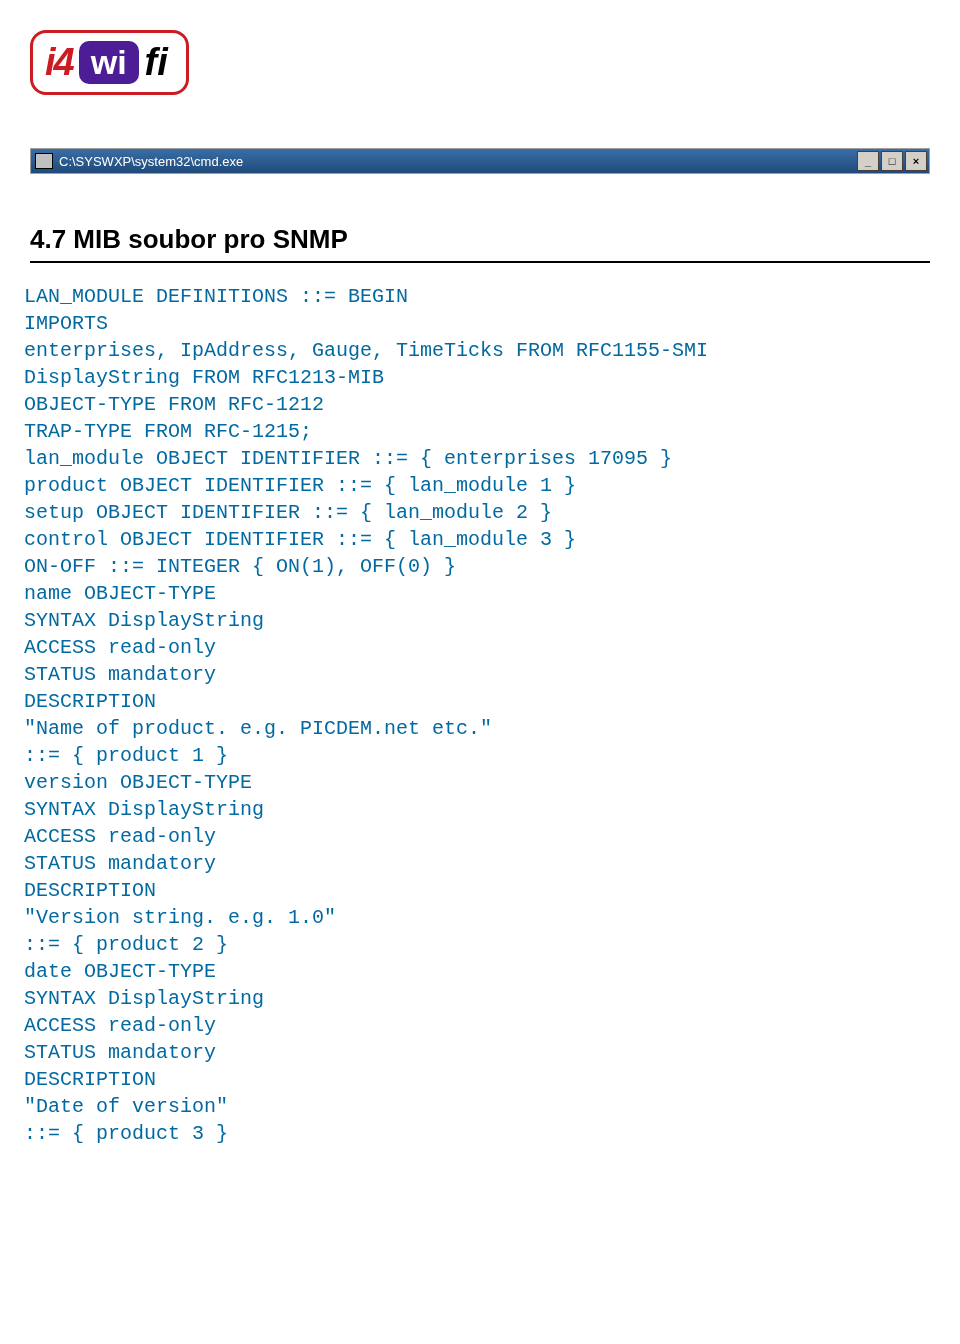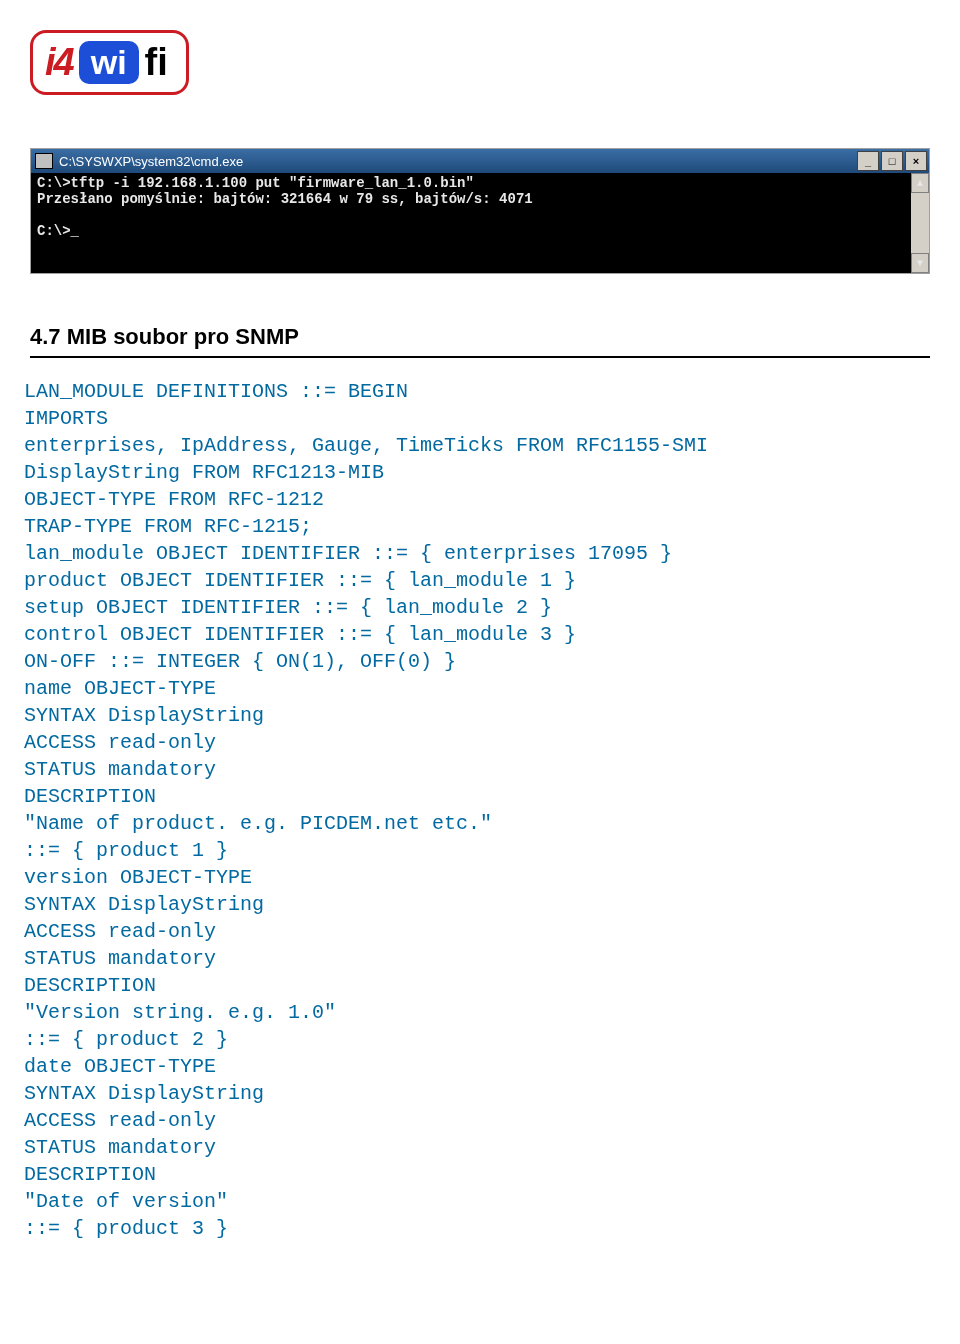--- a/index.html
+++ b/index.html
@@ -25,31 +25,32 @@
     gap: 6px;
   }
   .logo-i4 {
     font-size: 38px;
     font-weight: 900;
     color: #cc1c23;
     font-style: italic;
     letter-spacing: -2px;
   }
   .logo-wi {
-    background: #1d4ed8;
+    background: #4c1d95;
     color: #fff;
     border-radius: 10px;
     padding: 2px 12px;
     font-size: 34px;
     font-weight: 900;
   }
   .logo-fi {
     font-size: 38px;
     font-weight: 900;
     color: #000;
+    font-style: italic;
   }
   .header-right {
     text-align: right;
   }
   .waves {
     width: 140px;
     height: 90px;
     margin-left: auto;
   }
   .tagline {
@@ -126,21 +127,21 @@
     height: 18px;
     background: #d4d0c8;
     border: 1px solid #808080;
     display: flex;
     align-items: center;
     justify-content: center;
     font-size: 10px;
   }
   .section-title {
     margin: 50px 30px 10px 30px;
-    font-size: 22px;
+    font-size: 26px;
     font-weight: bold;
     color: #000;
     border-bottom: 2px solid #000;
     padding-bottom: 6px;
   }
   .codeblock {
     margin: 20px 24px;
     font-family: 'Courier New', monospace;
     font-size: 20px;
     line-height: 1.35;
@@ -162,29 +163,20 @@
 <div class="console-window">
   <div class="titlebar">
     <div class="titlebar-left">
       <span class="title-icon"></span>
       <span>C:\SYSWXP\system32\cmd.exe</span>
     </div>
     <div class="win-buttons">
       <div class="win-btn">_</div>
       <div class="win-btn">□</div>
       <div class="win-btn">×</div>
-    </div>
-  </div>
-  <div class="console-body"><span>C:\&gt;tftp -i 192.168.1.100 put "firmware_lan_1.0.bin"</span>
-<span>Przesłano pomyślnie: bajtów: 321664 w 79 ss, bajtów/s: 4071</span>
-<span></span>
-<span>C:\&gt;_</span>
-    <div class="scrollbar">
-      <div class="scroll-btn">▲</div>
-      <div class="scroll-btn">▼</div>
     </div>
   </div>
 </div>
 
 <div class="section-title">4.7 MIB soubor pro SNMP</div>
 
 <div class="codeblock"><span>LAN_MODULE DEFINITIONS ::= BEGIN</span>
 <span>IMPORTS</span>
 <span>enterprises, IpAddress, Gauge, TimeTicks FROM RFC1155-SMI</span>
 <span>DisplayString FROM RFC1213-MIB</span>

